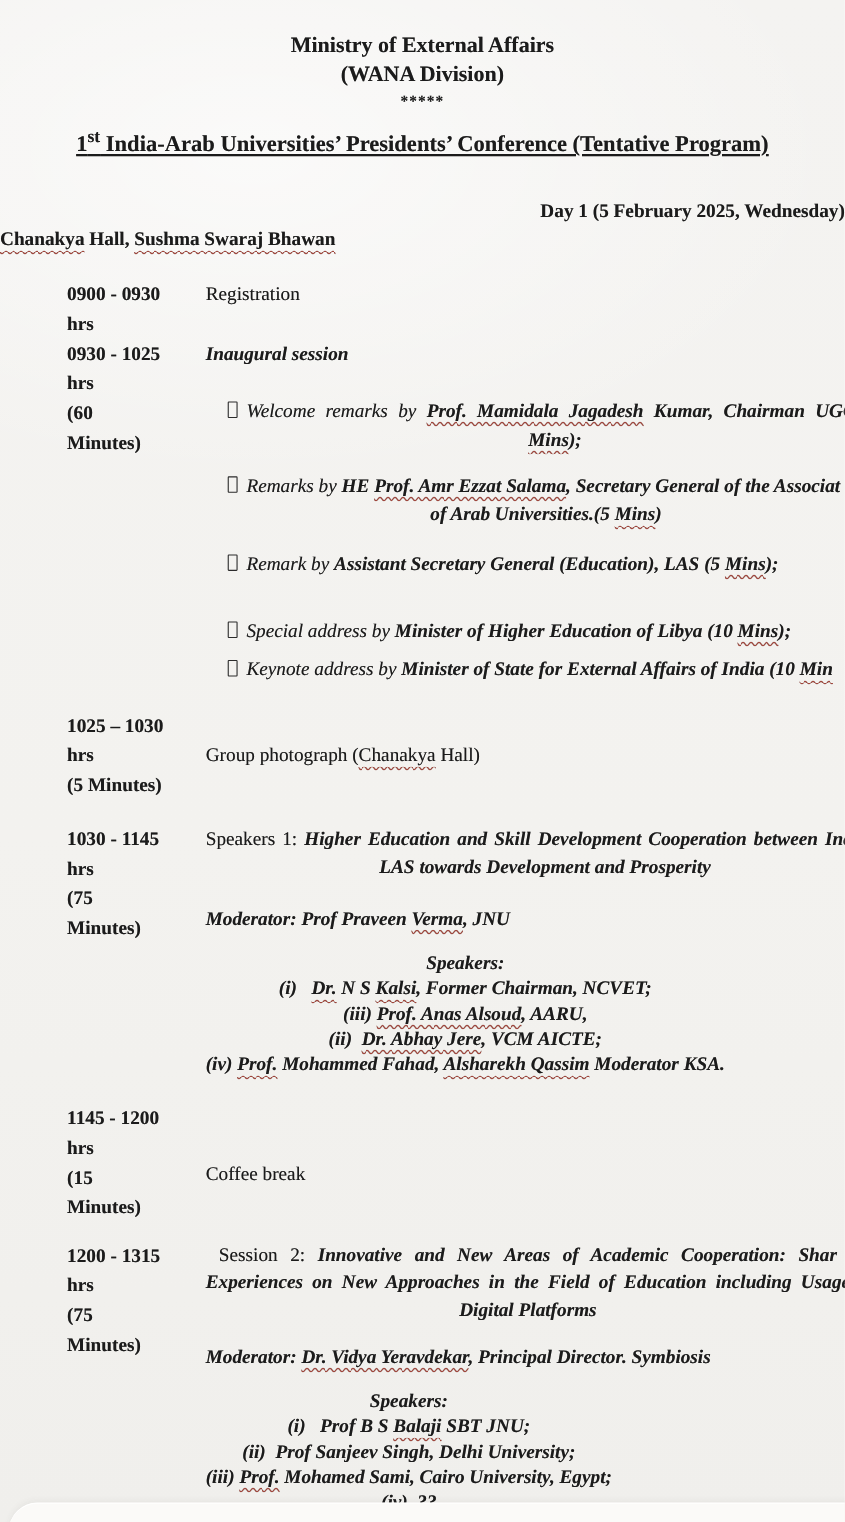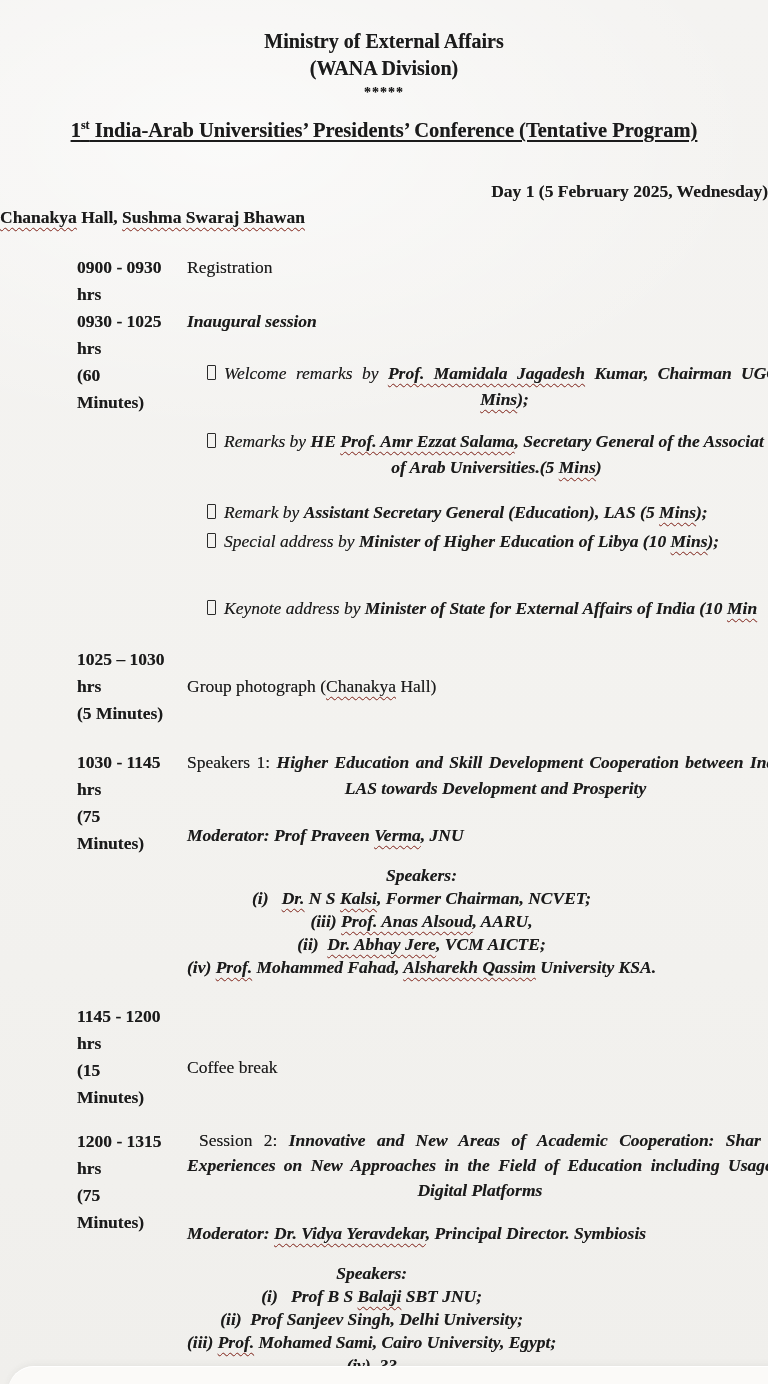--- a/index.html
+++ b/index.html
@@ -16,27 +16,27 @@
   .txt{ text-shadow:0 0 .5px rgba(40,40,40,.55); }
 
   
   .header{position:absolute;top:28px;left:0;right:0;text-align:center;}
   .h-line{font-weight:bold;font-size:20px;line-height:27px;}
   .h-stars{font-weight:bold;font-size:14px;line-height:22px;letter-spacing:1px;}
   .h-title{
     margin-top:8px;font-weight:bold;font-size:20.5px;line-height:26px;
     text-decoration:underline;text-decoration-thickness:1.6px;text-underline-offset:3px;
   }
-  .h-title sup{font-size:12px;text-align:center;}
+  .h-title sup{font-size:16px;text-align:center;}
   .day-line{position:absolute;top:178px;left:0;right:0;text-align:right;font-weight:bold;font-size:17.5px;line-height:26px;}
   .venue-line{position:absolute;top:204px;left:0;right:0;text-align:left;font-weight:bold;font-size:17.5px;line-height:26px;}
 
   
   #schedule .tcell{position:absolute;left:61px;width:132px;font-weight:bold;font-size:17.5px;}
-  #schedule .time-line{line-height:27px;white-space:nowrap;margin-left:16px;}
+  #schedule .time-line{line-height:27px;white-space:nowrap;}
   .block{position:absolute;left:187px;font-size:17.5px;}
   .block .tline{line-height:26px;white-space:nowrap;text-align:center;}
   .s-r{font-style:normal;font-weight:normal;}
   .s-i{font-style:italic;font-weight:normal;}
   .s-bi{font-weight:bold;font-style:italic;}
   .sq{
     text-decoration-line:underline;
     text-decoration-style:wavy;
     text-decoration-color:#a2443a;
     text-decoration-thickness:1.1px;
@@ -47,21 +47,21 @@
     border:1.4px solid #2b2b2b;border-radius:1px;
     margin-right:8px;transform:translateY(1px);
   }
 
   
   #t-registration{top:254px}      #b-registration-text{top:254px}
   #t-inaugural{top:308px}         #b-inaugural-heading{top:308px}
   #b-bullet-welcome{top:360px;left:207px}
   #b-bullet-salama{top:428px;left:207px}
   #b-bullet-las{top:499px;left:207px}
-  #b-bullet-libya{top:528px;left:207px}
+  #b-bullet-libya{top:560px;left:207px}
   #b-bullet-keynote{top:595px;left:207px}
   #t-photo{top:646px}             #b-photo-text{top:673px}
   #t-session1{top:749px}          #b-s1-title{top:749px}
   #b-s1-moderator{top:822px}      #b-s1-speakers{top:864px}
   #t-coffee{top:1003px}           #b-coffee-text{top:1054px}
   #t-session2{top:1128px}         #b-s2-title{top:1128px}
   #b-s2-moderator{top:1220px}     #b-s2-speakers{top:1262px}
 
   
   #b-bullet-welcome .tline:nth-child(1){word-spacing:5px}
@@ -150,21 +150,21 @@
         <div class="tline"><span class="s-bi">LAS towards Development and Prosperity</span></div>
       </div>
       <div class="block" id="b-s1-moderator">
         <div class="tline"><span class="s-bi">Moderator: Prof Praveen </span><span class="s-bi sq">Verma</span><span class="s-bi">, JNU</span></div>
       </div>
       <div class="block" id="b-s1-speakers">
         <div class="tline"><span class="s-bi">Speakers:</span></div>
         <div class="tline"><span class="s-bi">(i)&nbsp;&nbsp;&nbsp;</span><span class="s-bi sq">Dr.</span><span class="s-bi"> N S </span><span class="s-bi sq">Kalsi</span><span class="s-bi">, Former Chairman, NCVET;</span></div>
         <div class="tline"><span class="s-bi">(iii) </span><span class="s-bi sq">Prof. Anas Alsoud</span><span class="s-bi">, AARU,</span></div>
         <div class="tline"><span class="s-bi">(ii)&nbsp;&nbsp;</span><span class="s-bi sq">Dr. Abhay Jere</span><span class="s-bi">, VCM AICTE;</span></div>
-        <div class="tline"><span class="s-bi">(iv) </span><span class="s-bi sq">Prof.</span><span class="s-bi"> Mohammed Fahad, </span><span class="s-bi sq">Alsharekh Qassim</span><span class="s-bi"> University KSA.</span></div>
+        <div class="tline"><span class="s-bi">(iv) </span><span class="s-bi sq">Prof.</span><span class="s-bi"> Mohammed Fahad, </span><span class="s-bi sq">Alsharekh Qassim</span><span class="s-bi"> Moderator KSA.</span></div>
       </div>
       <div class="tcell" id="t-coffee">
         <div class="time-line">1145 - 1200</div>
         <div class="time-line">hrs</div>
         <div class="time-line">(15</div>
         <div class="time-line">Minutes)</div>
       </div>
       <div class="block" id="b-coffee-text">
         <div class="tline"><span class="s-r">Coffee break</span></div>
       </div>

